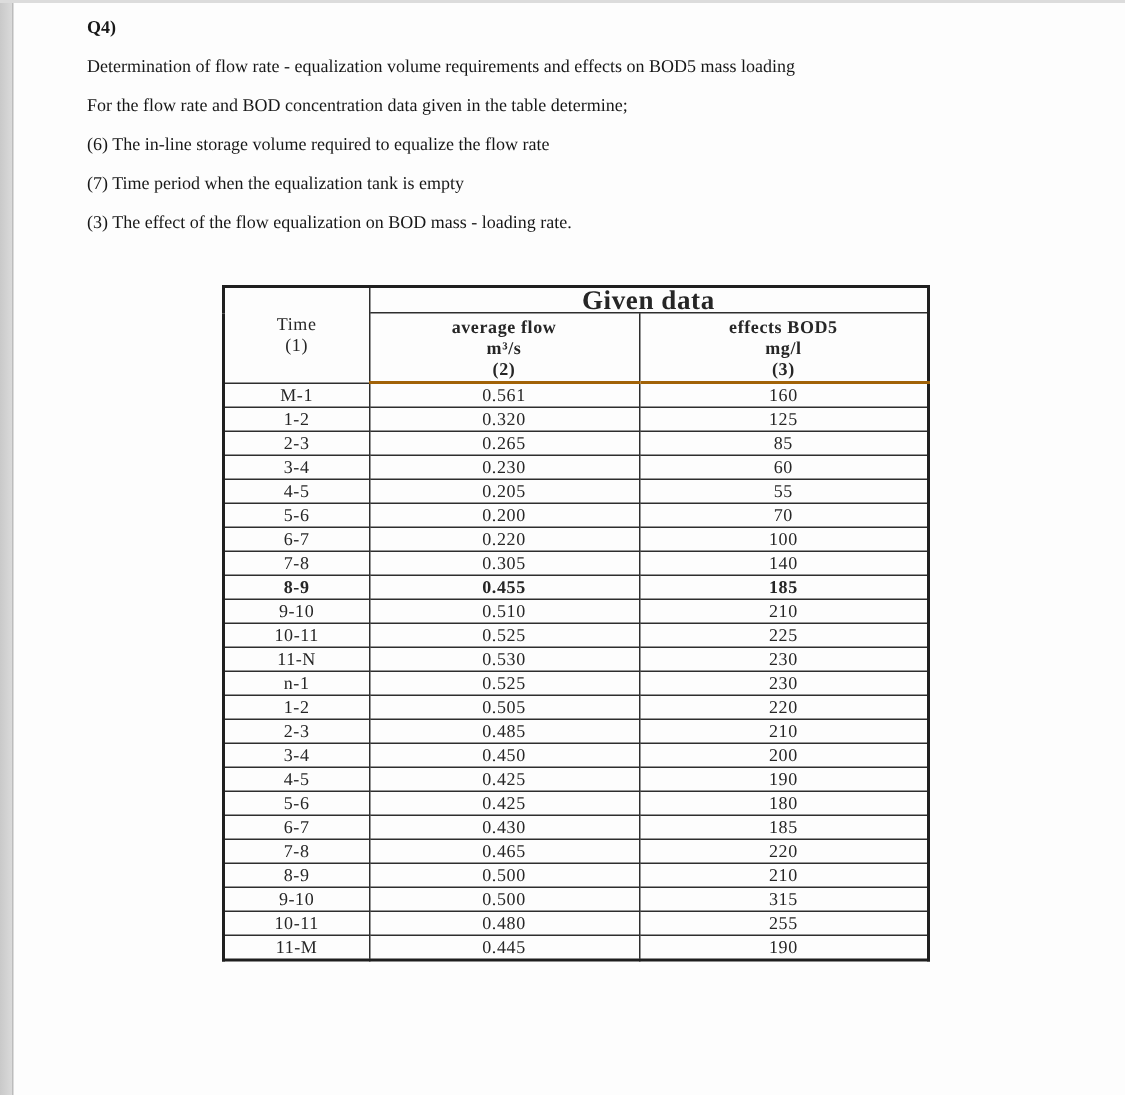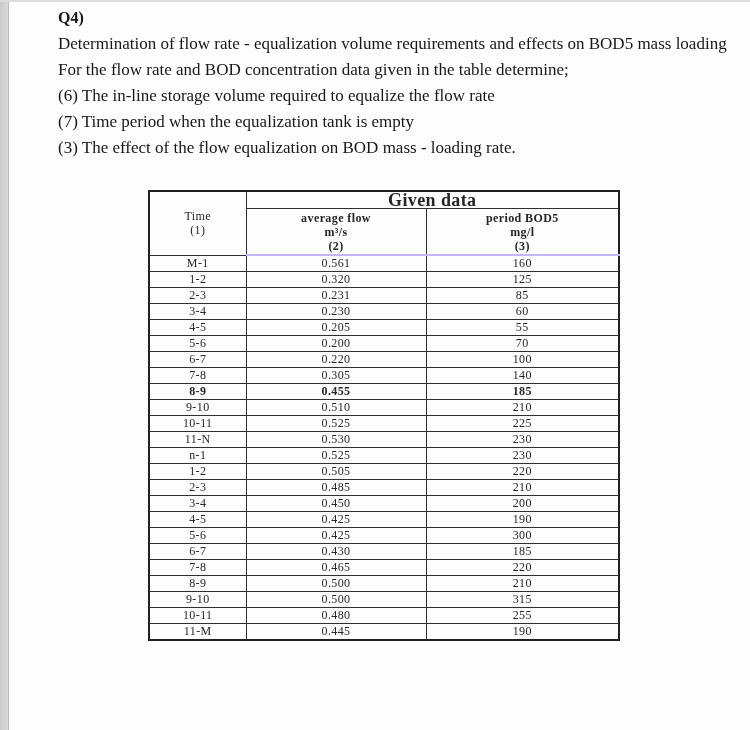--- a/index.html
+++ b/index.html
@@ -30,28 +30,28 @@
     background: #dcdcdc;
   }
 
   .content {
     position: absolute;
     left: 58px;
     top: 5px;
     width: 660px;
   }
   .q-label {
-    font-size: 16px;
+    font-size: 12px;
     font-weight: bold;
     line-height: 26px;
     margin-bottom: 0;
   }
   .content p {
     margin: 0;
-    font-size: 17px;
+    font-size: 12px;
     line-height: 26px;
     white-space: nowrap;
   }
 
   table.given-data {
     position: absolute;
     left: 148px;
     top: 190px;
     width: 470px;
     border-collapse: collapse;
@@ -88,21 +88,21 @@
   th.time-th span { display: block; line-height: 14px; }
   th.sub-th {
     height: 45px;
     font-weight: bold;
     vertical-align: top;
     padding-top: 1px;
   }
   th.sub-th span { display: block; line-height: 14px; }
   thead tr.subhead-row th,
   thead tr.subhead-row th.time-th {
-    border-bottom: 2px solid #c4b5fd;
+    border-bottom: 2px solid #a16207;
   }
   tbody td {
     height: 15px;
     line-height: 15px;
   }
   tbody tr.bold td { font-weight: bold; }
 </style>
 </head>
 <body>
 
@@ -133,40 +133,40 @@
         </th>
         <th class="given-th" colspan="2">Given data</th>
       </tr>
       <tr class="subhead-row">
         <th class="sub-th">
           <span>average flow</span>
           <span>m³/s</span>
           <span>(2)</span>
         </th>
         <th class="sub-th">
-          <span>period BOD5</span>
+          <span>effects BOD5</span>
           <span>mg/l</span>
           <span>(3)</span>
         </th>
       </tr>
     </thead>
     <tbody>
         <tr>
           <td>M-1</td>
           <td>0.561</td>
           <td>160</td>
         </tr>
         <tr>
           <td>1-2</td>
           <td>0.320</td>
           <td>125</td>
         </tr>
         <tr>
           <td>2-3</td>
-          <td>0.231</td>
+          <td>0.265</td>
           <td>85</td>
         </tr>
         <tr>
           <td>3-4</td>
           <td>0.230</td>
           <td>60</td>
         </tr>
         <tr>
           <td>4-5</td>
           <td>0.205</td>
@@ -228,21 +228,21 @@
           <td>200</td>
         </tr>
         <tr>
           <td>4-5</td>
           <td>0.425</td>
           <td>190</td>
         </tr>
         <tr>
           <td>5-6</td>
           <td>0.425</td>
-          <td>300</td>
+          <td>180</td>
         </tr>
         <tr>
           <td>6-7</td>
           <td>0.430</td>
           <td>185</td>
         </tr>
         <tr>
           <td>7-8</td>
           <td>0.465</td>
           <td>220</td>

